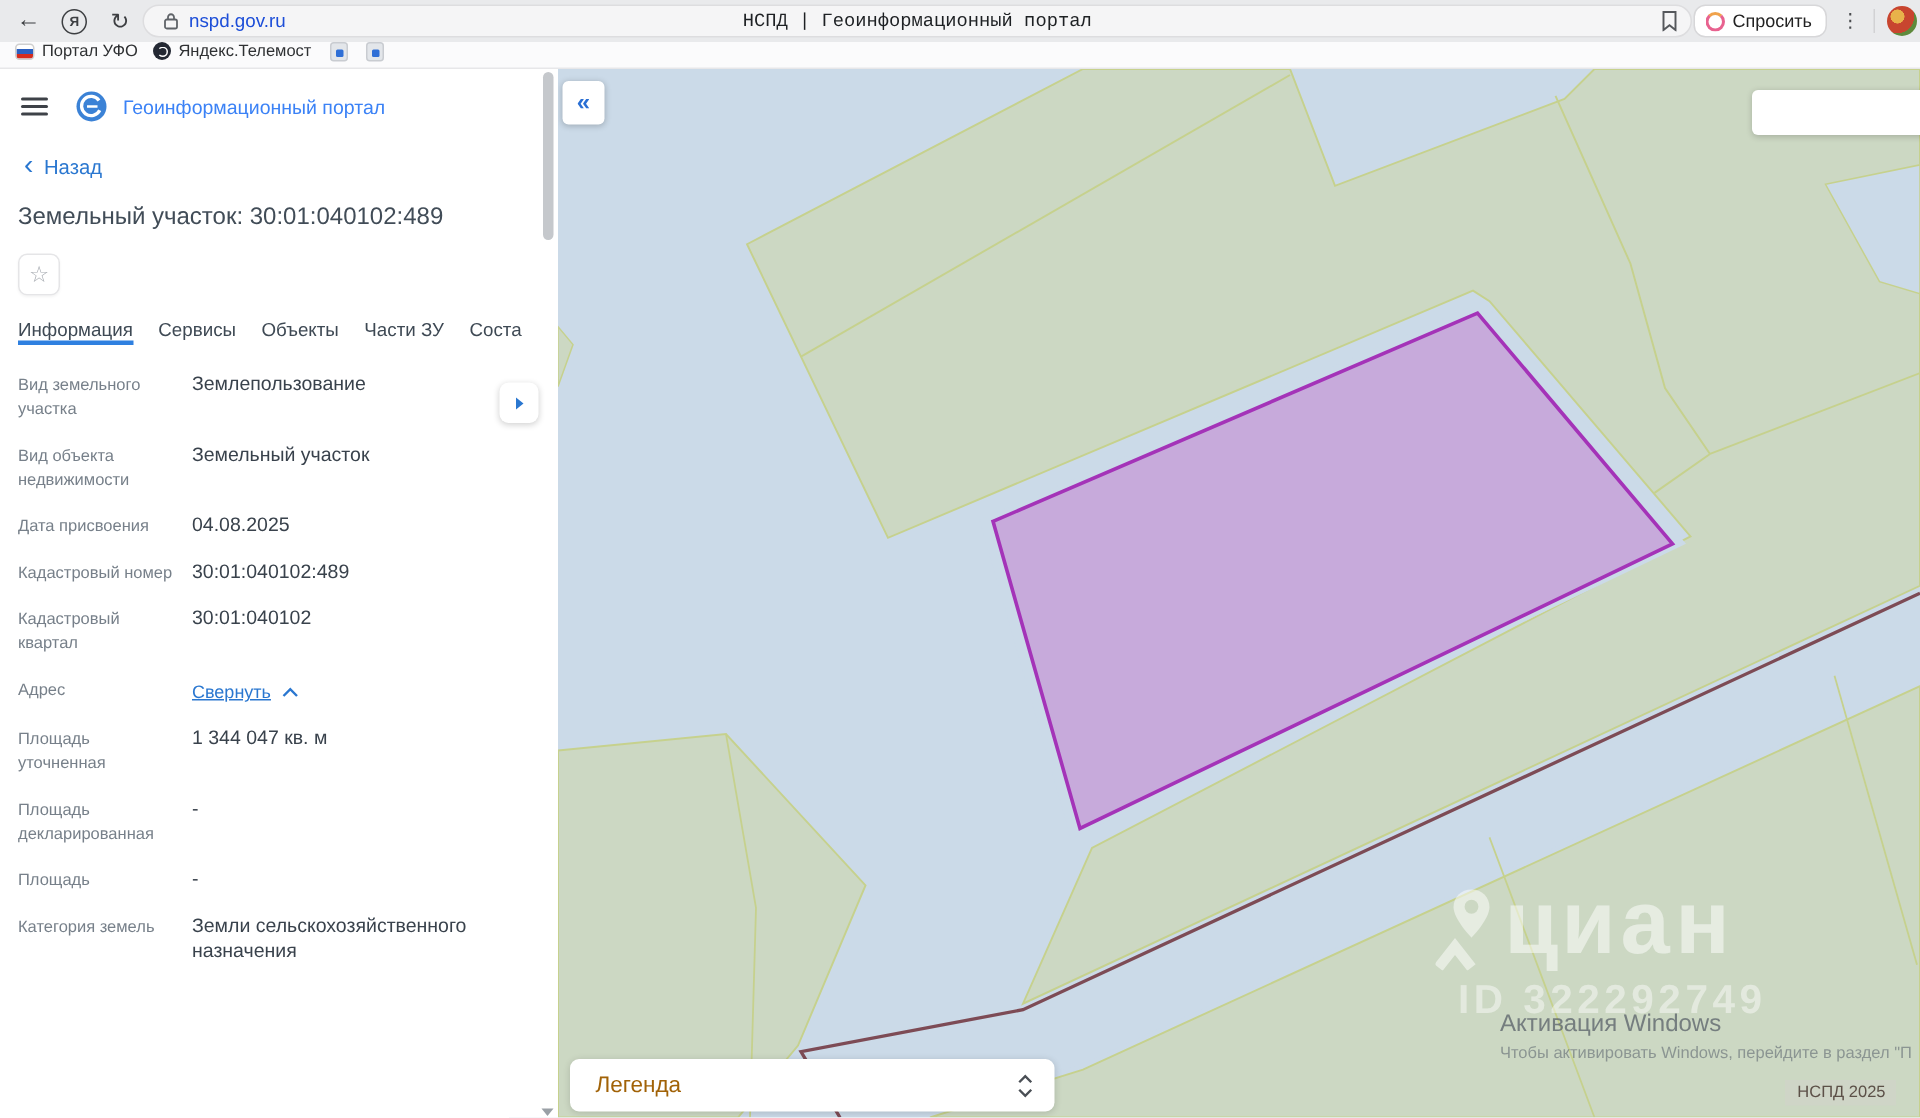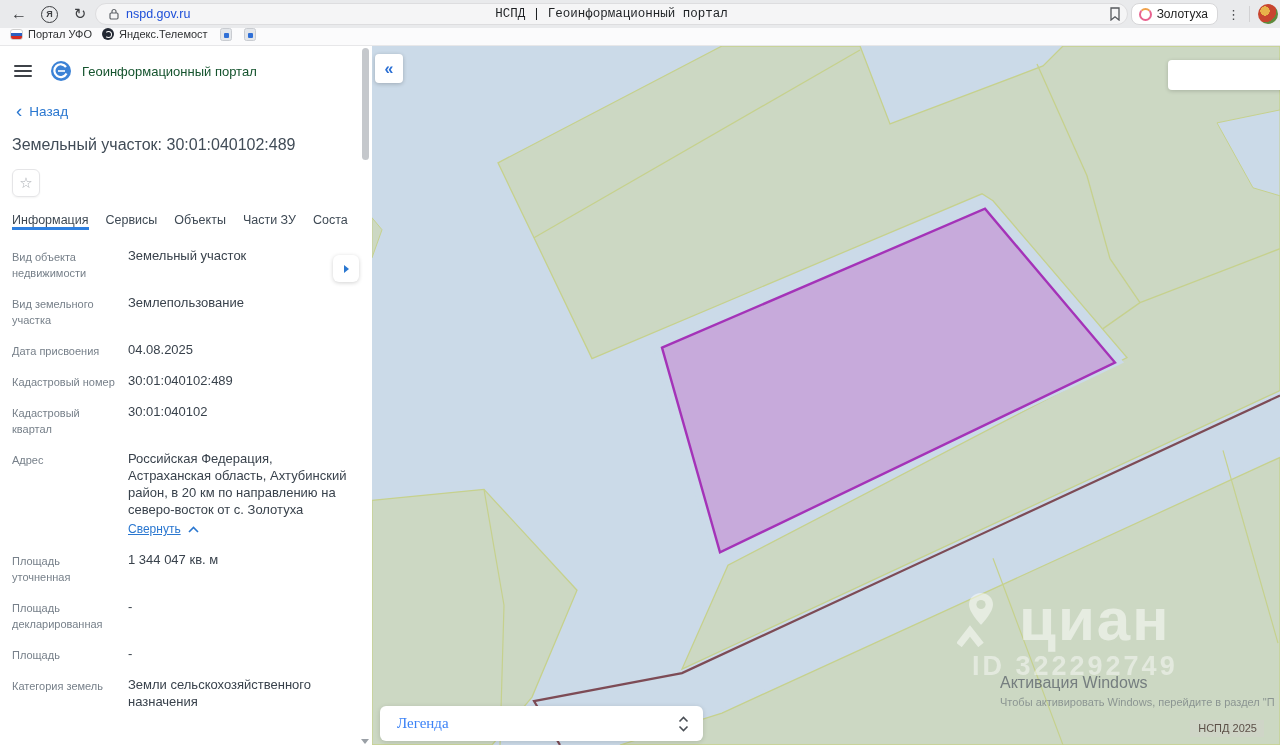--- a/index.html
+++ b/index.html
@@ -39,21 +39,21 @@
   
   .main { display:flex; height:699px; }
   .sidebar { position:relative; width:372px; background:#fff; flex:none; overflow:hidden; }
   .mapwrap { position:relative; flex:1; overflow:hidden; background:#cbdae8; }
 
   
   .sb-head { display:flex; align-items:center; padding:14px 12px 0 14px; }
   .burger { width:18px; cursor:pointer; }
   .burger div { height:2px; background:#3e4248; margin:3px 0; border-radius:1px; }
   .logo { margin:0 10px 0 18px; display:flex; }
-  .app-title { font-size:13px; color:#14532d; }
+  .app-title { font-size:13px; color:#3b82f6; }
   .back-link { display:flex; align-items:center; color:#2a77d0; font-size:13.5px; margin:22px 0 0 16px; cursor:pointer; }
   .back-link .chev { font-size:19px; line-height:12px; margin-right:7px; margin-top:-2px; }
   .page-title { font-size:16px; font-weight:500; color:#414c57; margin:17px 12px 0 12px; }
   .star-btn { width:28px; height:28px; border:1px solid #e5e5e7; border-radius:6px; box-shadow:0 1px 2px rgba(0,0,0,0.05);
               display:flex; align-items:center; justify-content:center; margin:15px 0 0 12px; color:#a9adb3; font-size:15px; cursor:pointer; }
   .tabs { position:relative; display:flex; margin:16px 0 0 12px; width:352px; overflow:hidden; white-space:nowrap; }
   .tab { font-size:12.5px; color:#3e4954; padding-bottom:0; margin-right:17px; cursor:pointer; flex:none; }
   .tab.active { border-bottom:3px solid #2f80e0; }
   .tabs-arrow { position:absolute; left:333px; top:209px; width:26px; height:27px; background:#fff; border-radius:6px;
                 box-shadow:0 1px 4px rgba(0,0,0,0.18); display:flex; align-items:center; justify-content:center; cursor:pointer; }
@@ -70,25 +70,25 @@
 
   
   .map-svg { position:absolute; inset:0; width:100%; height:100%; }
   .collapse-btn { position:absolute; left:3px; top:8px; width:28px; height:29px; background:#fff; border-radius:4px;
                   box-shadow:0 1px 4px rgba(0,0,0,0.22); display:flex; align-items:center; justify-content:center;
                   color:#2a6fd4; font-size:16px; font-weight:bold; cursor:pointer; }
   .search-box { position:absolute; left:796px; top:14px; width:130px; height:30px; background:#fff; border-radius:4px;
                 box-shadow:0 1px 4px rgba(0,0,0,0.18); cursor:text; }
   .legend-bar { position:absolute; left:8px; top:660px; width:323px; height:35px; background:#fff; border-radius:6px;
                 box-shadow:0 1px 5px rgba(0,0,0,0.15); display:flex; align-items:center; cursor:pointer; }
-  .legend-bar .lg-label { font-size:15px; color:#3b82f6; margin-left:17px;font-family:Liberation Serif, serif; }
+  .legend-bar .lg-label { font-size:15px; color:#a16207; margin-left:17px; }
   .legend-bar .lg-chev { margin-left:auto; margin-right:14px; display:flex; }
 
   .wm-cian { position:absolute; left:585px; top:545px; display:flex; align-items:flex-start; color:rgba(255,255,255,0.5); pointer-events:none; }
-  .wm-cian .brand { font-size:60px; font-weight:bold; line-height:58px; margin-left:20px; letter-spacing:2px; }
+  .wm-cian .brand { font-size:60px; font-weight:bold; line-height:58px; margin-left:4px; letter-spacing:2px;font-family:Liberation Mono, monospace; }
   .wm-id { position:absolute; left:600px; top:605px; font-size:27px; font-weight:bold; letter-spacing:3px;
            color:rgba(255,255,255,0.45); pointer-events:none; }
   .wm-act { position:absolute; left:628px; top:628px; color:rgba(92,100,108,0.78); pointer-events:none; }
   .wm-act .t1 { font-size:16px; }
   .wm-act .t2 { font-size:11px; margin-top:4px; color:rgba(105,113,120,0.65); }
   .attrib { position:absolute; right:16px; top:674px; background:rgba(210,210,205,0.45); color:#5c5048;
             font-size:11px; padding:2px 7px 3px 8px; pointer-events:none; }
 </style>
 </head>
 <body>
@@ -108,21 +108,21 @@
     <span class="tabtitle">НСПД | Геоинформационный портал</span>
   </div>
   <div class="top-right">
     <span class="bm-flag">
       <svg width="12" height="14" viewBox="0 0 12 14">
           <path d="M2 1h8v12l-4-3.2L2 13z" fill="none" stroke="#55585c" stroke-width="1.3"></path>
         </svg>
     </span>
     <div class="ask-pill">
       <span class="ask-ic"></span>
-      <span>Золотуха</span>
+      <span>Спросить</span>
     </div>
     <div class="dots">⋮</div>
     <div class="vdiv"></div>
     <div class="avatar"></div>
   </div>
 </div>
 
 <div class="bookmarks-bar" id="bmbar">
     <span class="bm-item">
       <span class="ic ruflag"></span>
@@ -173,52 +173,52 @@
         <div class="tab">Объекты</div>
         <div class="tab">Части ЗУ</div>
         <div class="tab">Соста</div>
       </div>
     <div class="tabs-arrow">
         <i></i>
       </div>
 
     <div class="fields" id="fields">
         <div class="frow">
+          <div class="flabel">Вид земельного участка</div>
+          <div class="fvalue">
+            <div>Землепользование</div>
+          </div>
+        </div>
+        <div class="frow">
           <div class="flabel">Вид объекта недвижимости</div>
           <div class="fvalue">
             <div>Земельный участок</div>
           </div>
         </div>
         <div class="frow">
-          <div class="flabel">Вид земельного участка</div>
-          <div class="fvalue">
-            <div>Землепользование</div>
-          </div>
-        </div>
-        <div class="frow">
           <div class="flabel">Дата присвоения</div>
           <div class="fvalue">
             <div>04.08.2025</div>
           </div>
         </div>
         <div class="frow">
           <div class="flabel">Кадастровый номер</div>
           <div class="fvalue">
             <div>30:01:040102:489</div>
           </div>
         </div>
         <div class="frow">
           <div class="flabel">Кадастровый квартал</div>
           <div class="fvalue">
             <div>30:01:040102</div>
           </div>
         </div>
         <div class="frow">
           <div class="flabel">Адрес</div>
-          <div class="fvalue"><div>Российская Федерация, Астраханская область, Ахтубинский район, в 20 км по направлению на северо-восток от с. Золотуха</div><span class="flink">
+          <div class="fvalue"><span class="flink">
               <span>Свернуть</span>
               <svg width="11" height="7" viewBox="0 0 11 7">
                 <path d="M1 6 L5.5 1.5 L10 6" fill="none" stroke="#2a77d0" stroke-width="1.6"></path>
               </svg>
             </span></div>
         </div>
         <div class="frow">
           <div class="flabel">Площадь уточненная</div>
           <div class="fvalue">
             <div>1 344 047 кв. м</div>

